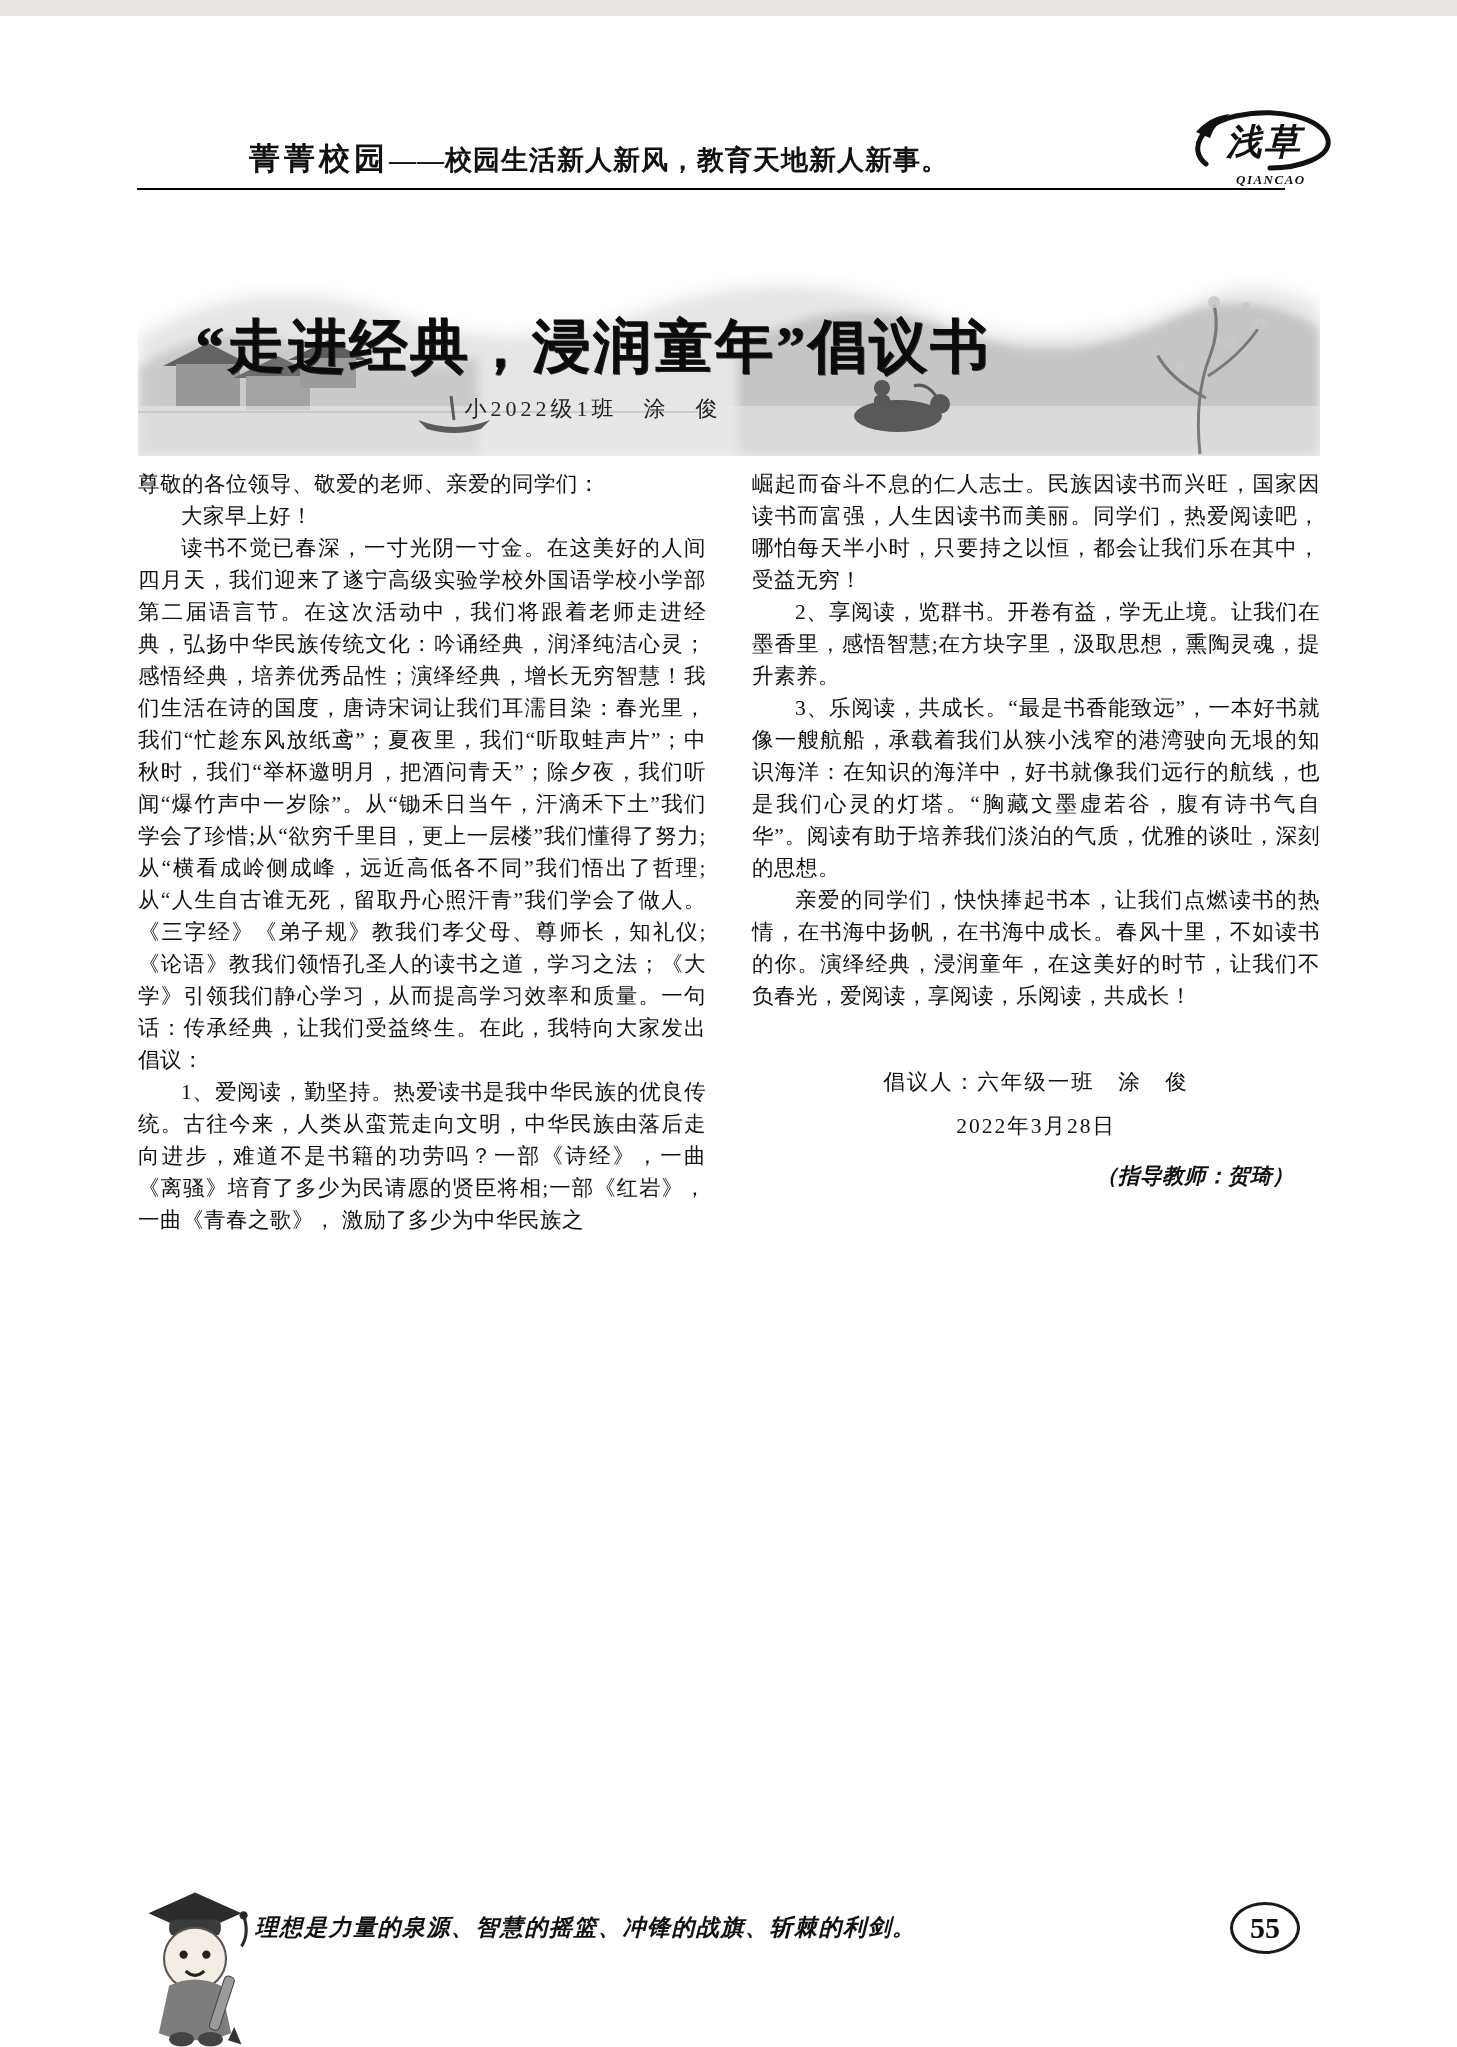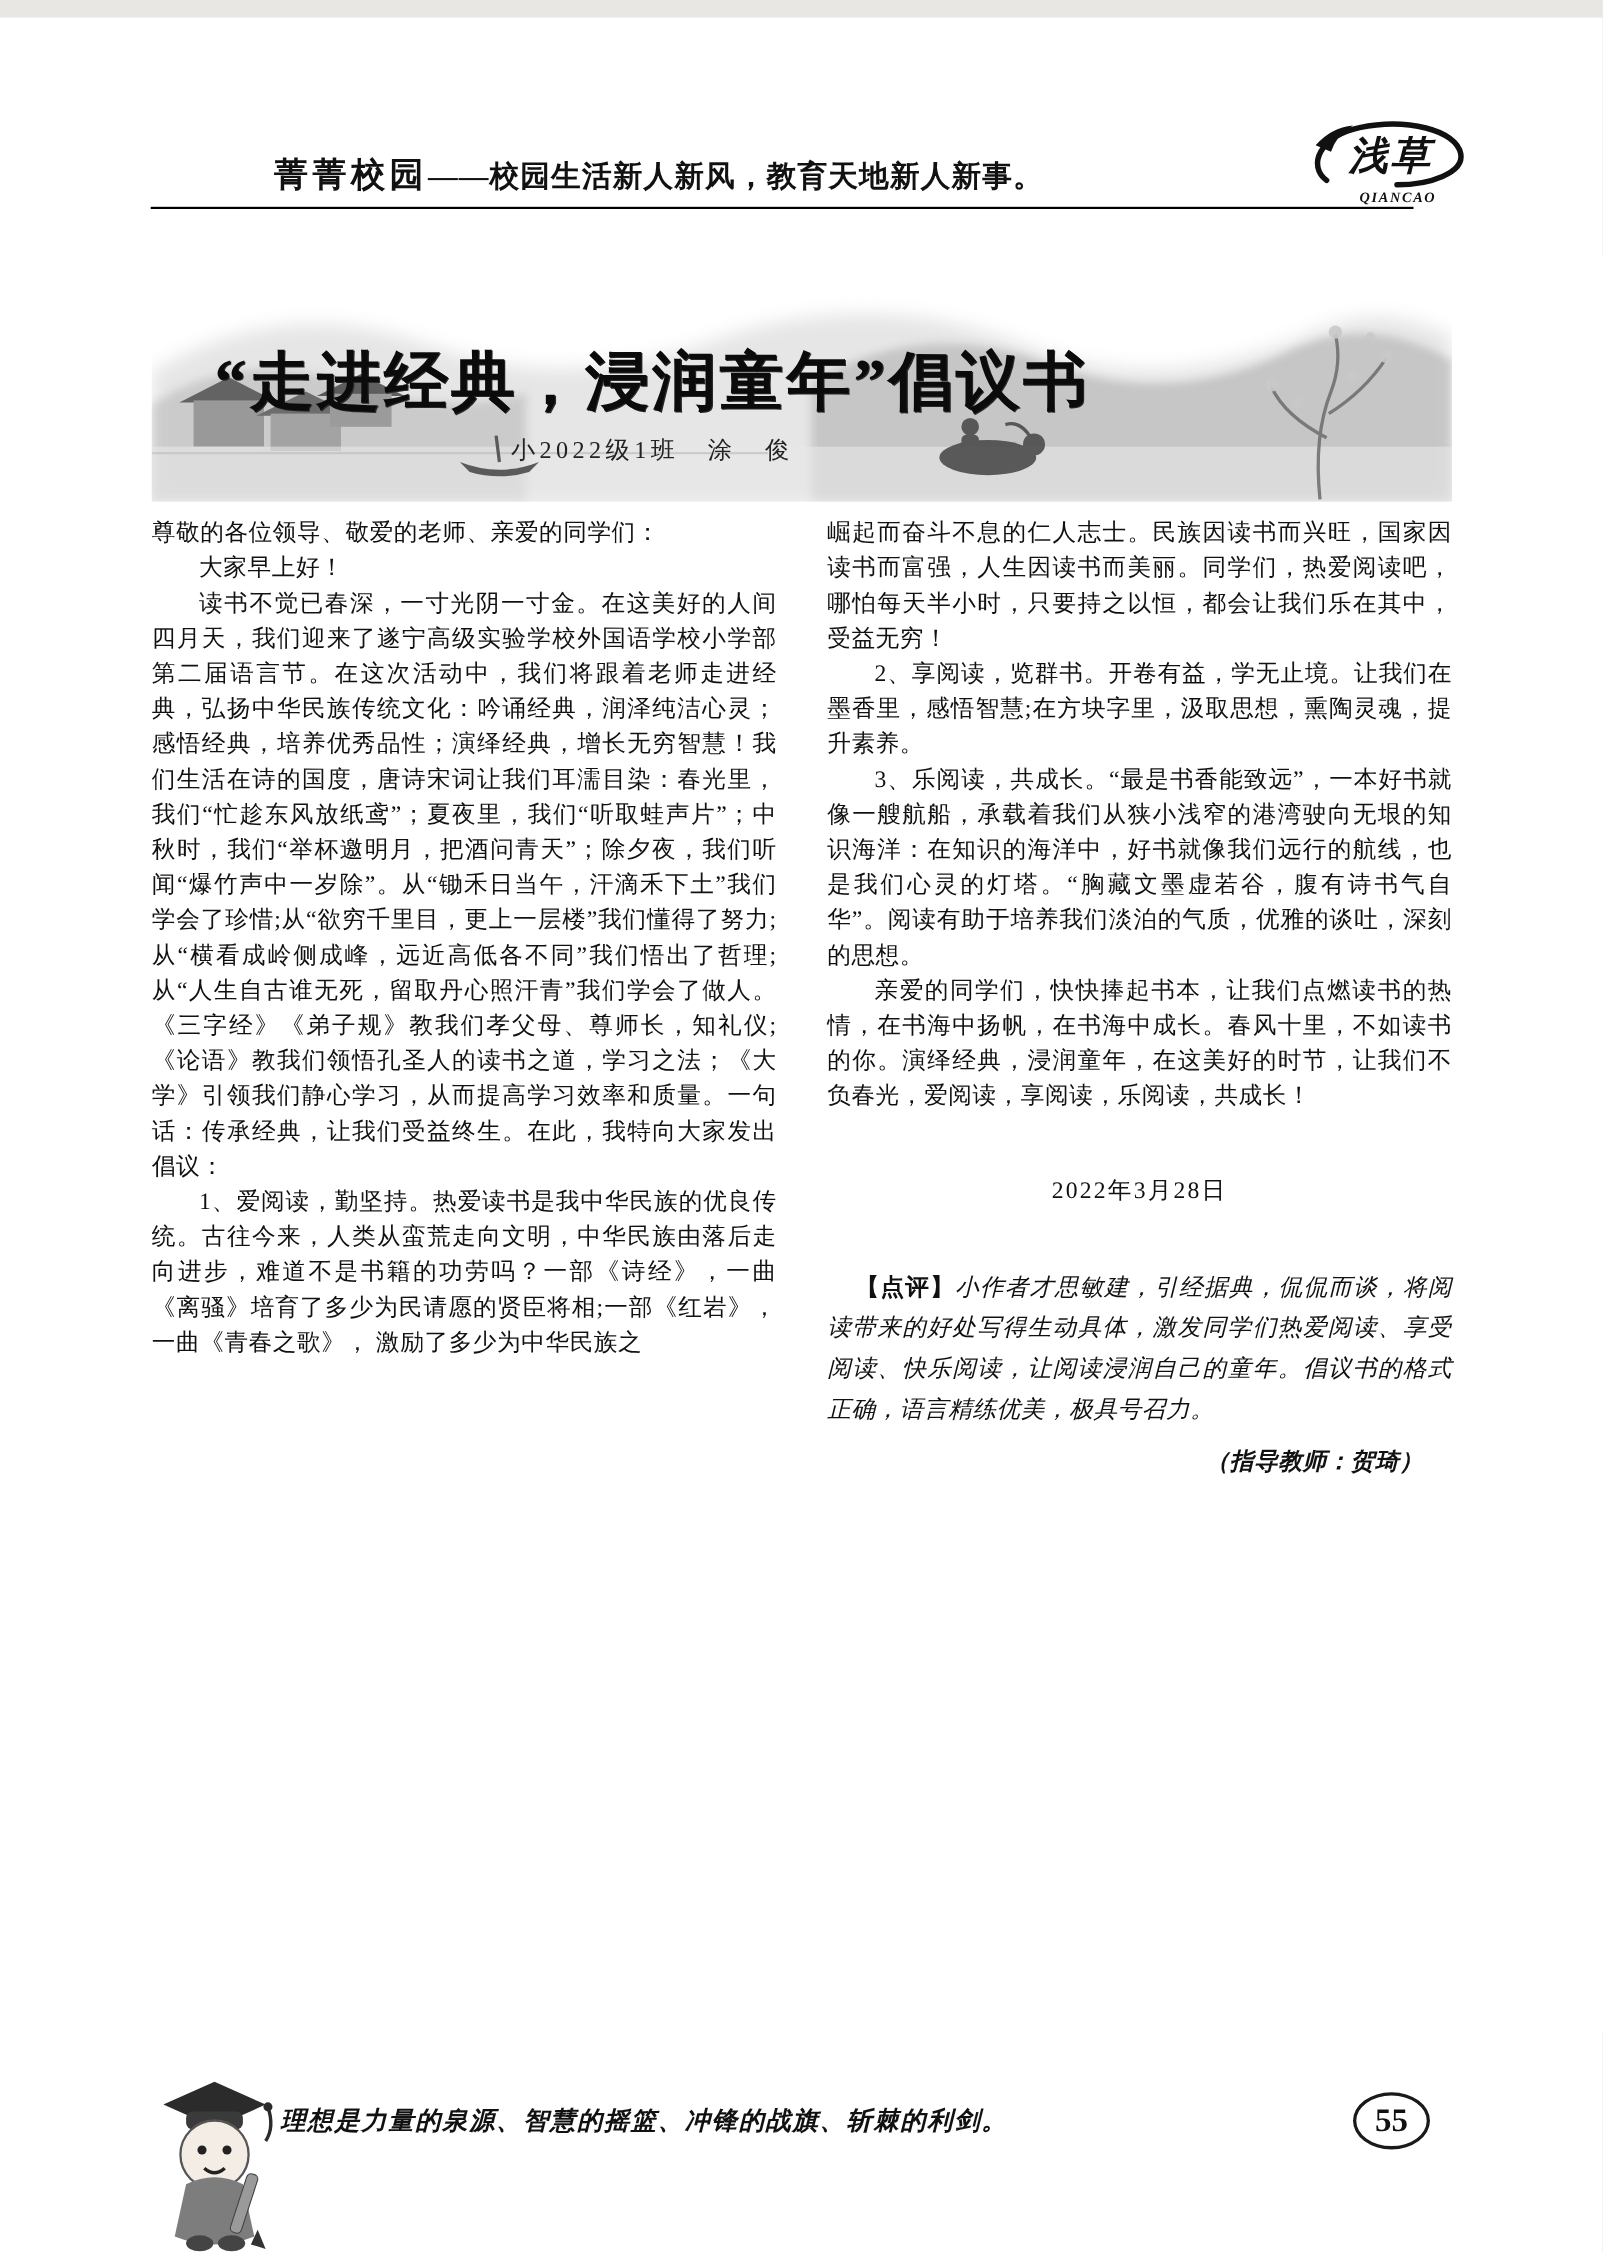--- a/index.html
+++ b/index.html
@@ -187,24 +187,24 @@
       <p class="para">读书不觉已春深，一寸光阴一寸金。在这美好的人间四月天，我们迎来了遂宁高级实验学校外国语学校小学部第二届语言节。在这次活动中，我们将跟着老师走进经典，弘扬中华民族传统文化：吟诵经典，润泽纯洁心灵；感悟经典，培养优秀品性；演绎经典，增长无穷智慧！我们生活在诗的国度，唐诗宋词让我们耳濡目染：春光里，我们“忙趁东风放纸鸢”；夏夜里，我们“听取蛙声片”；中秋时，我们“举杯邀明月，把酒问青天”；除夕夜，我们听闻“爆竹声中一岁除”。从“锄禾日当午，汗滴禾下土”我们学会了珍惜;从“欲穷千里目，更上一层楼”我们懂得了努力;从“横看成岭侧成峰，远近高低各不同”我们悟出了哲理;从“人生自古谁无死，留取丹心照汗青”我们学会了做人。《三字经》《弟子规》教我们孝父母、尊师长，知礼仪;《论语》教我们领悟孔圣人的读书之道，学习之法；《大学》引领我们静心学习，从而提高学习效率和质量。一句话：传承经典，让我们受益终生。在此，我特向大家发出倡议：</p>
       <p class="para">1、爱阅读，勤坚持。热爱读书是我中华民族的优良传统。古往今来，人类从蛮荒走向文明，中华民族由落后走向进步，难道不是书籍的功劳吗？一部《诗经》，一曲《离骚》培育了多少为民请愿的贤臣将相;一部《红岩》，一曲《青春之歌》， 激励了多少为中华民族之</p>
     </div>
     <div class="col">
       <p class="para flush">崛起而奋斗不息的仁人志士。民族因读书而兴旺，国家因读书而富强，人生因读书而美丽。同学们，热爱阅读吧，哪怕每天半小时，只要持之以恒，都会让我们乐在其中，受益无穷！</p>
       <p class="para">2、享阅读，览群书。开卷有益，学无止境。让我们在墨香里，感悟智慧;在方块字里，汲取思想，熏陶灵魂，提升素养。</p>
       <p class="para">3、乐阅读，共成长。“最是书香能致远”，一本好书就像一艘航船，承载着我们从狭小浅窄的港湾驶向无垠的知识海洋：在知识的海洋中，好书就像我们远行的航线，也是我们心灵的灯塔。“胸藏文墨虚若谷，腹有诗书气自华”。阅读有助于培养我们淡泊的气质，优雅的谈吐，深刻的思想。</p>
       <p class="para">亲爱的同学们，快快捧起书本，让我们点燃读书的热情，在书海中扬帆，在书海中成长。春风十里，不如读书的你。演绎经典，浸润童年，在这美好的时节，让我们不负春光，爱阅读，享阅读，乐阅读，共成长！</p>
 
       <div class="signature">
+        <p>倡议人：六年级一班　涂　俊</p>
         <p>2022年3月28日</p>
       </div>
 
-      <p class="review"><span class="review-label">【点评】</span><span>小作者才思敏建，引经据典，侃侃而谈，将阅读带来的好处写得生动具体，激发同学们热爱阅读、享受阅读、快乐阅读，让阅读浸润自己的童年。倡议书的格式正确，语言精练优美，极具号召力。</span></p>
       <p class="teacher">（指导教师：贺琦）</p>
     </div>
   </main>
 
   <svg class="mascot" viewBox="0 0 130 180">
     <polygon points="20,38 65,18 110,38 65,58" fill="#2b2b2b"></polygon>
     <rect x="40" y="44" width="50" height="16" rx="6" fill="#3a3a3a"></rect>
     <circle cx="112" cy="40" r="4" fill="#2b2b2b"></circle>
     <path d="M112,40 q6,18 -2,30" stroke="#2b2b2b" stroke-width="3" fill="none"></path>
     <circle cx="65" cy="82" r="30" fill="#f3ede5" stroke="#555" stroke-width="2"></circle>

